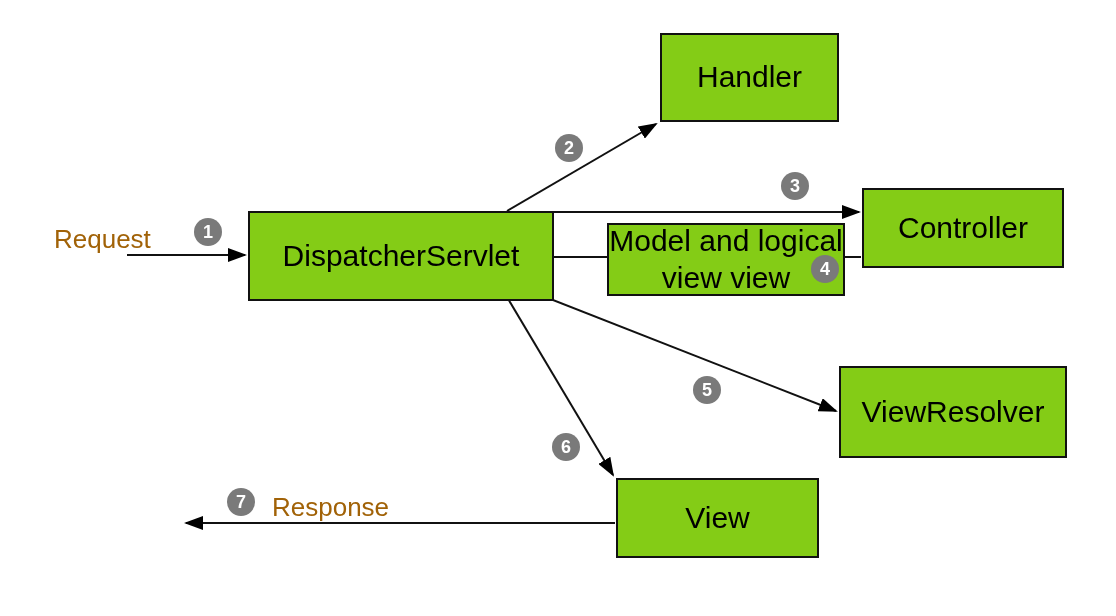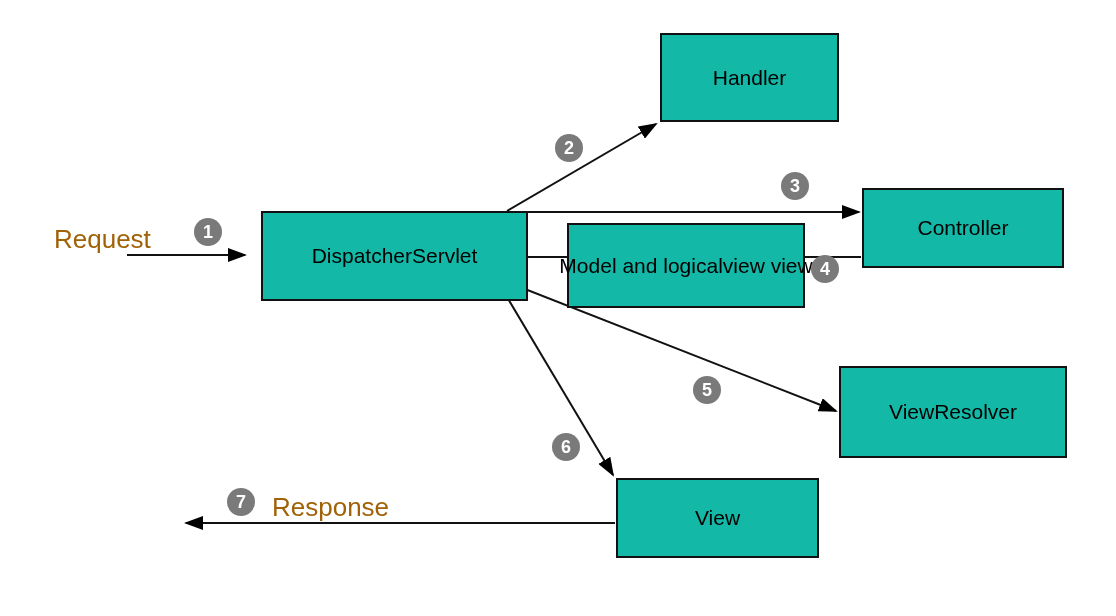--- a/index.html
+++ b/index.html
@@ -18,27 +18,28 @@
   .arrow-layer {
     position: absolute;
     left: 0;
     top: 0;
     width: 1116px;
     height: 616px;
   }
   .node {
     position: absolute;
     box-sizing: border-box;
-    background: #14b8a6;
+    background: #84cc16;
     border: 2px solid #111111;
     display: flex;
+    flex-direction: column;
     align-items: center;
     justify-content: center;
     text-align: center;
-    font-size: 21px;
+    font-size: 30px;
     line-height: 1.22;
     color: #000000;
     white-space: nowrap;
   }
   .flow-label {
     position: absolute;
     font-size: 26px;
     color: #a16207;
     white-space: nowrap;
   }
@@ -71,30 +72,30 @@
         <line x1="127" y1="255" x2="245" y2="255" stroke="#111111" stroke-width="2" marker-end="url(#ah)"></line>
         <line x1="507" y1="211" x2="656" y2="124" stroke="#111111" stroke-width="2" marker-end="url(#ah)"></line>
         <line x1="507" y1="212" x2="859" y2="212" stroke="#111111" stroke-width="2" marker-end="url(#ah)"></line>
         <line x1="861" y1="257" x2="510" y2="257" stroke="#111111" stroke-width="2" marker-end="url(#ah)"></line>
         <line x1="507" y1="282" x2="836" y2="411" stroke="#111111" stroke-width="2" marker-end="url(#ah)"></line>
         <line x1="507" y1="297" x2="613" y2="475" stroke="#111111" stroke-width="2" marker-end="url(#ah)"></line>
         <line x1="615" y1="523" x2="186" y2="523" stroke="#111111" stroke-width="2" marker-end="url(#ah)"></line>
       </g>
   </svg>
   <div id="nodes">
-      <div class="node" style="left: 261px; top: 211px; width: 267px; height: 90px;">
+      <div class="node" style="left: 248px; top: 211px; width: 306px; height: 90px;">
         <div>DispatcherServlet</div>
       </div>
       <div class="node" style="left: 660px; top: 33px; width: 179px; height: 89px;">
         <div>Handler</div>
       </div>
       <div class="node" style="left: 862px; top: 188px; width: 202px; height: 80px;">
         <div>Controller</div>
       </div>
-      <div class="node" style="left: 567px; top: 223px; width: 238px; height: 85px; align-items: center;">
+      <div class="node" style="left: 607px; top: 223px; width: 238px; height: 73px; align-items: center;">
         <div>Model and logical</div>
         <div>view view</div>
       </div>
       <div class="node" style="left: 839px; top: 366px; width: 228px; height: 92px;">
         <div>ViewResolver</div>
       </div>
       <div class="node" style="left: 616px; top: 478px; width: 203px; height: 80px;">
         <div>View</div>
       </div>
     </div>

